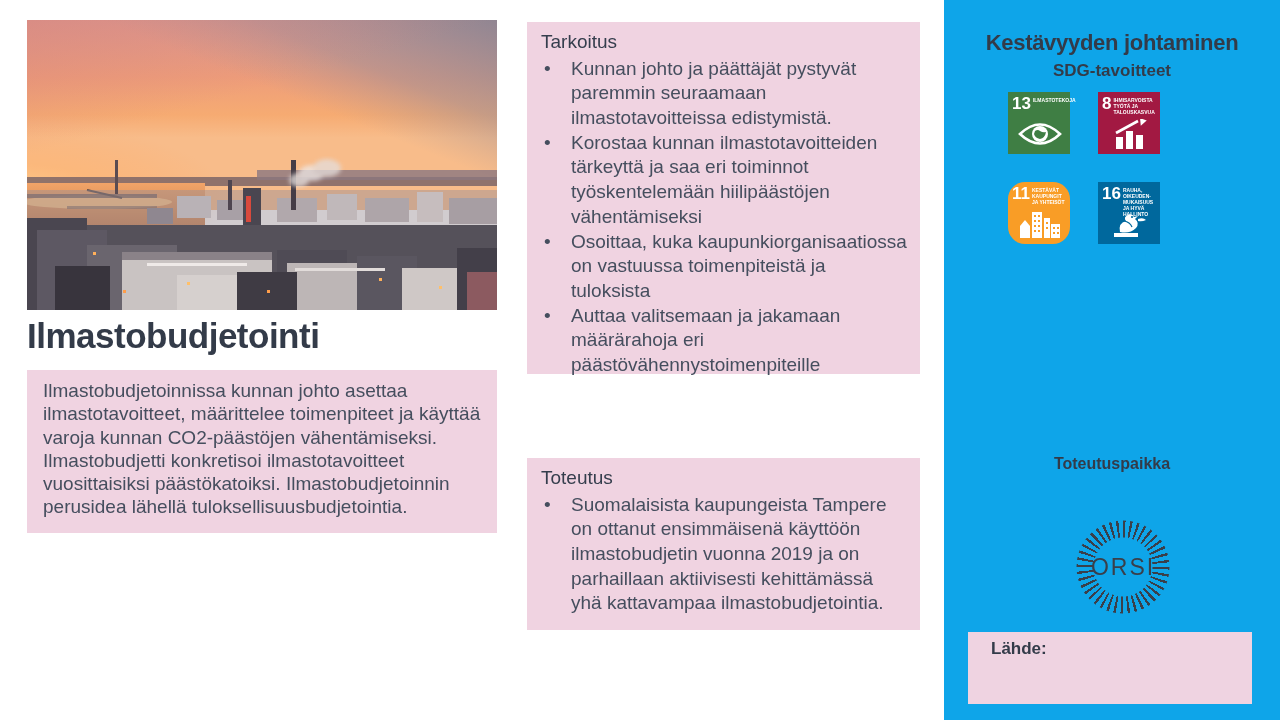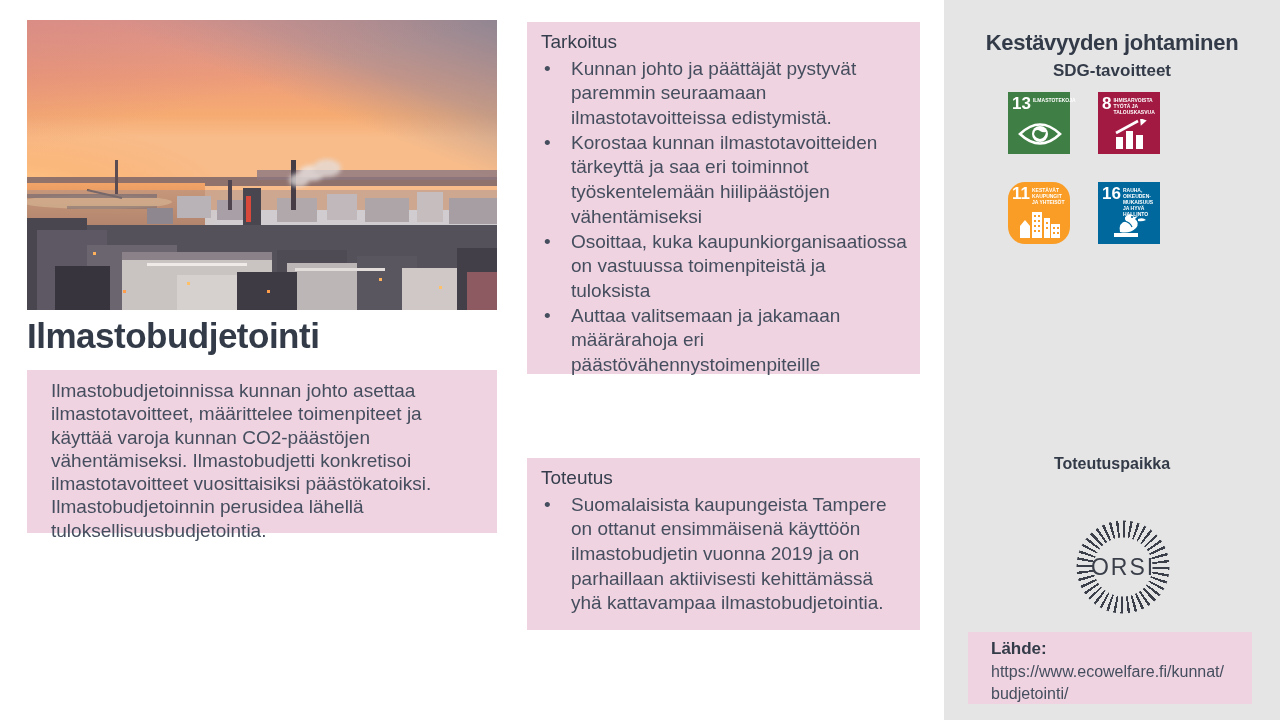--- a/index.html
+++ b/index.html
@@ -15,38 +15,38 @@
 
   
   .photo-frame { left:27px; top:20px; width:470px; height:290px; overflow:hidden; }
   .main-title {
     left:27px; top:316px; width:470px;
     font-size:35px; font-weight:700; letter-spacing:-0.5px;
     color:#333b49;
   }
   .intro-box {
     left:27px; top:370px; width:470px; height:163px;
-    background:#f0d3e1; padding:9px 24px;
+    background:#f0d3e1; padding:9px 16px;
     font-size:19px; line-height:1.225; color:#454e5e;
   }
 
   
   .pink-box {
     background:#f0d3e1; padding:8px 12px 10px 14px;
     font-size:19px; line-height:1.3; color:#454e5e;
   }
   .box-tarkoitus { left:527px; top:22px; width:393px; height:352px; }
   .box-toteutus  { left:527px; top:458px; width:393px; height:172px; }
   .box-title { font-size:19px; font-weight:400; color:#353e4d; margin-bottom:2px; }
   .bullet { display:flex; }
   .bullet::before { content:"\2022"; flex:0 0 27px; padding-left:3px; }
   .bullet .bt { flex:1; }
 
   
-  .sidebar { left:944px; top:0; width:336px; height:720px; background:#e5e5e5; }
+  .sidebar { left:944px; top:0; width:336px; height:720px; background:#0ea5e9; }
   .sb-title {
     position:absolute; left:0; top:30px; width:100%;
     text-align:center; font-size:22px; font-weight:700; color:#333b49;
     letter-spacing:-0.3px;
   }
   .sb-subtitle {
     position:absolute; left:0; top:61px; width:100%;
     text-align:center; font-size:17px; font-weight:700; color:#333b49;
   }
   .sdg-grid {
@@ -308,15 +308,14 @@
 
   <div class="place-title">Toteutuspaikka</div>
 
   <div class="orsi-logo">
     <div class="orsi-ring"></div>
     <div class="orsi-text">ORSI</div>
   </div>
 
   <div class="lahde-box">
     <div class="lahde-title">Lähde:</div>
-    <div class="lahde-url">https://www.ecowelfare.fi/kunnat/budjetointi/</div>
   </div>
 </div>
 
 </body></html>

